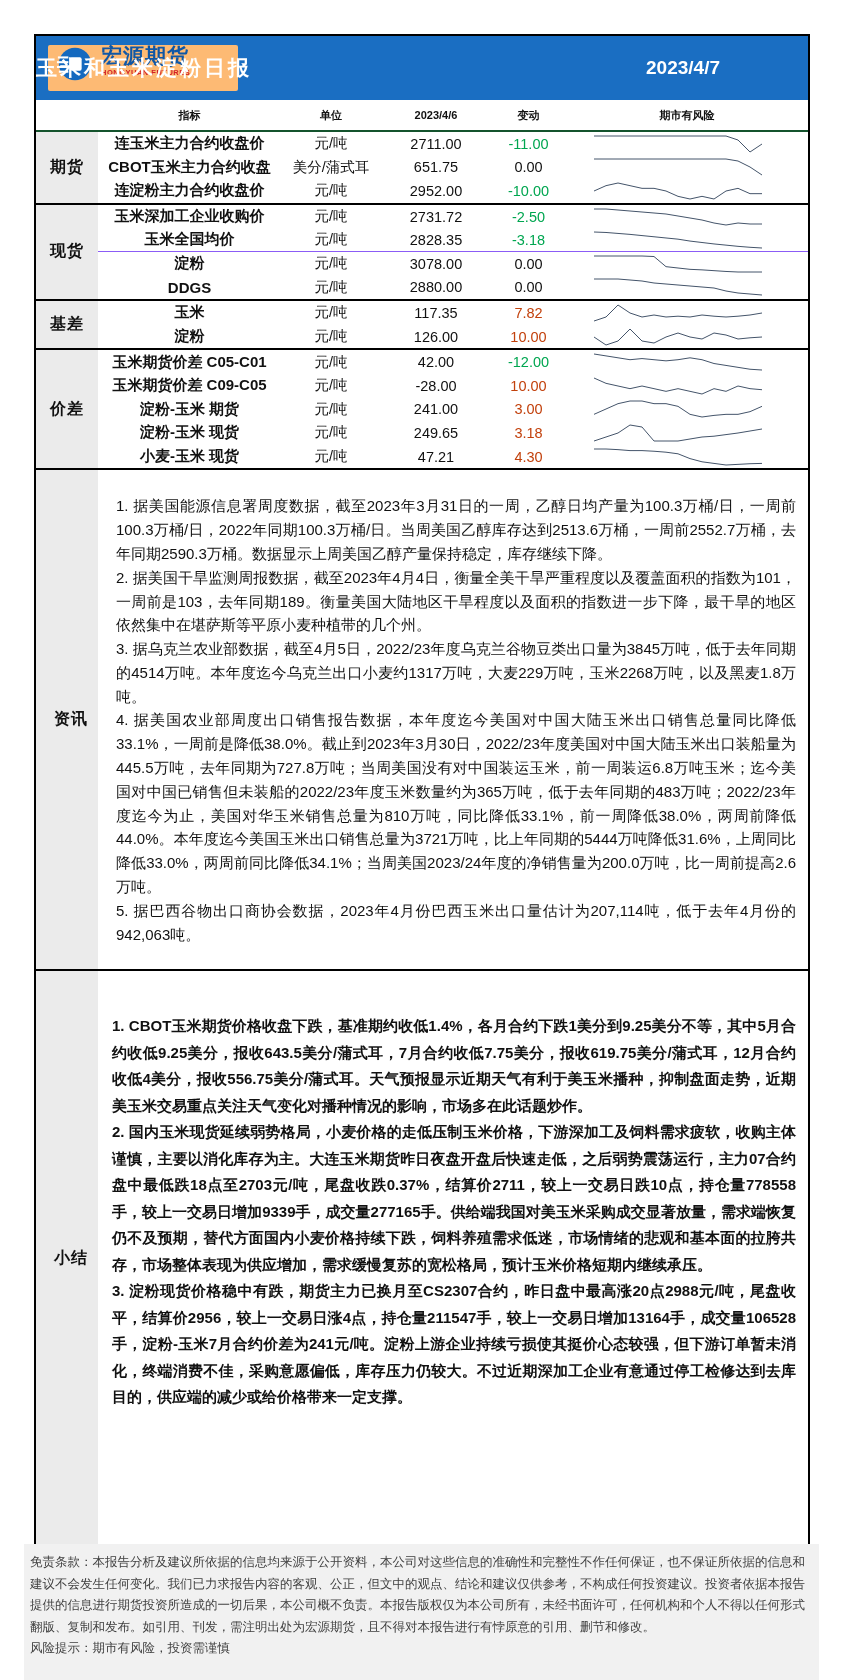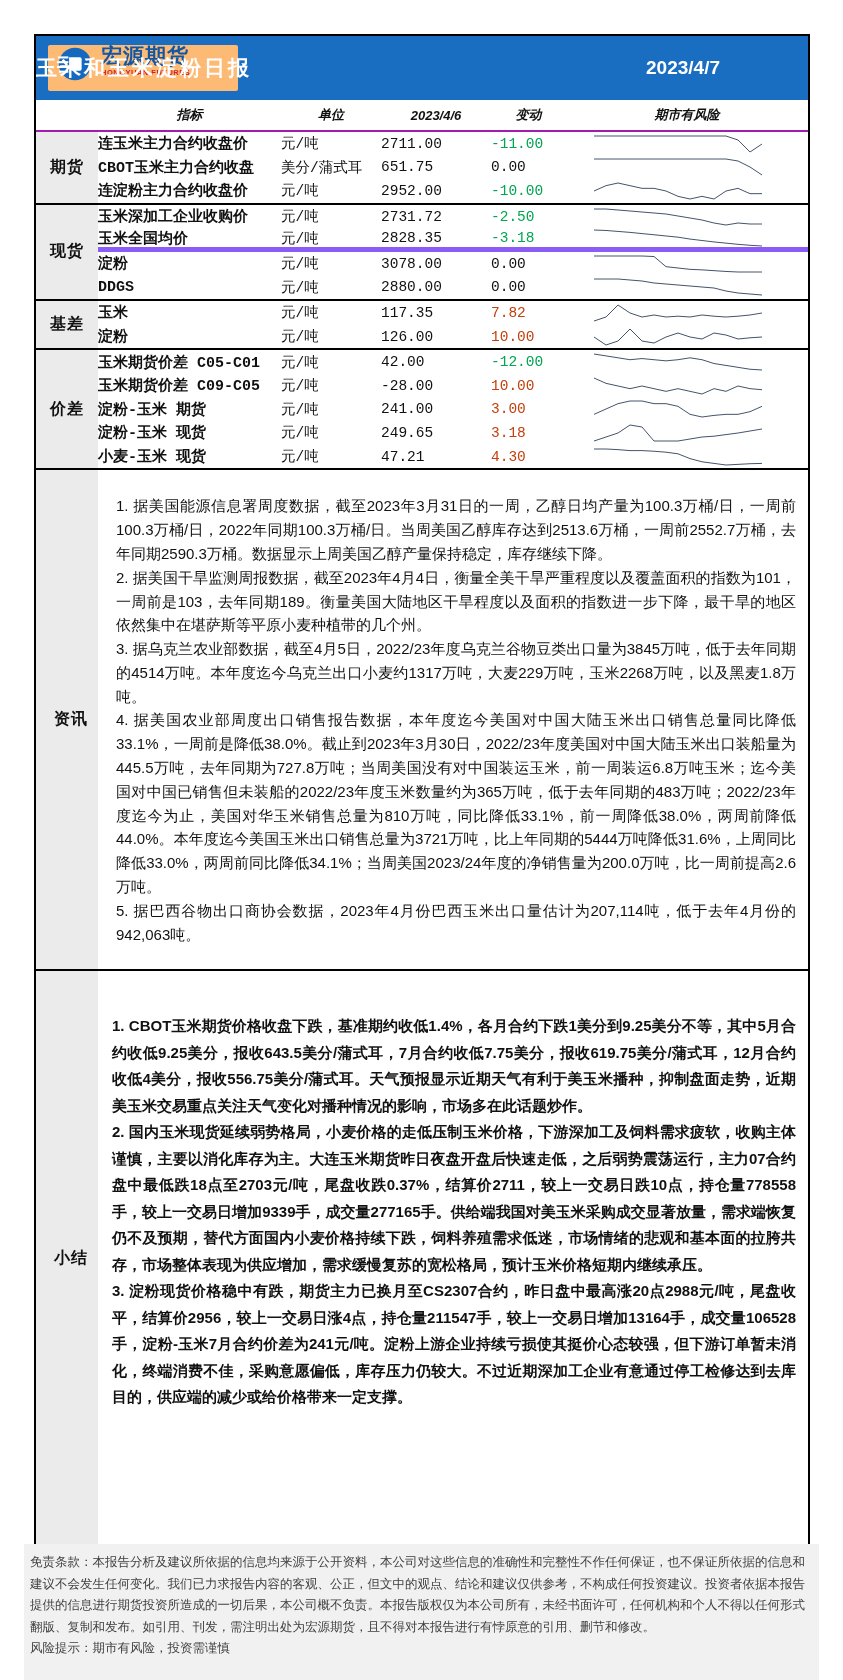--- a/index.html
+++ b/index.html
@@ -14,29 +14,29 @@
               display:flex; padding:0 8px; gap:7px; }
   .logo-text { display:flex; flex-direction:column; line-height:1; }
   .logo-cn { color:#0f57a6; font-weight:bold; font-size:21px; letter-spacing:1px; }
   .logo-en { color:#d22027; font-size:7.5px; font-weight:bold; letter-spacing:.5px; margin-top:3px; }
   .report-title { position:absolute; left:0; right:0; color:#fff; font-weight:bold;
                   font-size:21px; letter-spacing:3px; pointer-events:none; }
   .report-date { position:absolute; right:88px; color:#fff; font-weight:bold; font-size:19px; }
 
   
   .theader { display:grid; grid-template-columns:62px 183px 100px 110px 75px 1fr; height:32px;
-             align-items:center; border-bottom:2px solid #a21caf; font-weight:bold; font-size:13px; text-align:center;font-style:italic; }
+             align-items:center; border-bottom:2px solid #14532d; font-weight:bold; font-size:11px; text-align:center; }
   .tgroup { display:grid; grid-template-columns:62px 1fr; border-bottom:2px solid #000; }
   .tgroup:last-of-type { border-bottom:2px solid #000; }
   .glabel { background:#ebebeb; display:flex; align-items:center; justify-content:center;
             font-weight:bold; font-size:16px; letter-spacing:1px; }
   .rows { display:block; }
   .trow { display:grid; grid-template-columns:183px 100px 110px 75px 1fr; height:23.6px; align-items:center;
-          text-align:left; font-size:14.5px;font-family:Liberation Mono, monospace; }
-  .trow.subline { border-bottom:5px solid #8b5cf6; }
+          text-align:center; font-size:14.5px; }
+  .trow.subline { border-bottom:1px solid #8b5cf6; }
   .cell.ind { font-weight:bold; font-size:15px; }
   .cell.chg.neg { color:#00a650; }
   .cell.chg.pos { color:#c2410c; }
   .cell.trend { display:flex; justify-content:center; align-items:center; padding-right:18px; }
   .cell.trend svg { width:168px; height:20px; }
 
   
   .section { display:grid; grid-template-columns:62px 1fr; border-top:2px solid #000; }
   .section .glabel { font-size:16px;padding-left:8px; }
   .news-body { height:499px; overflow:hidden; padding:24px 12px 0 18px; font-size:15px; line-height:23.8px;

